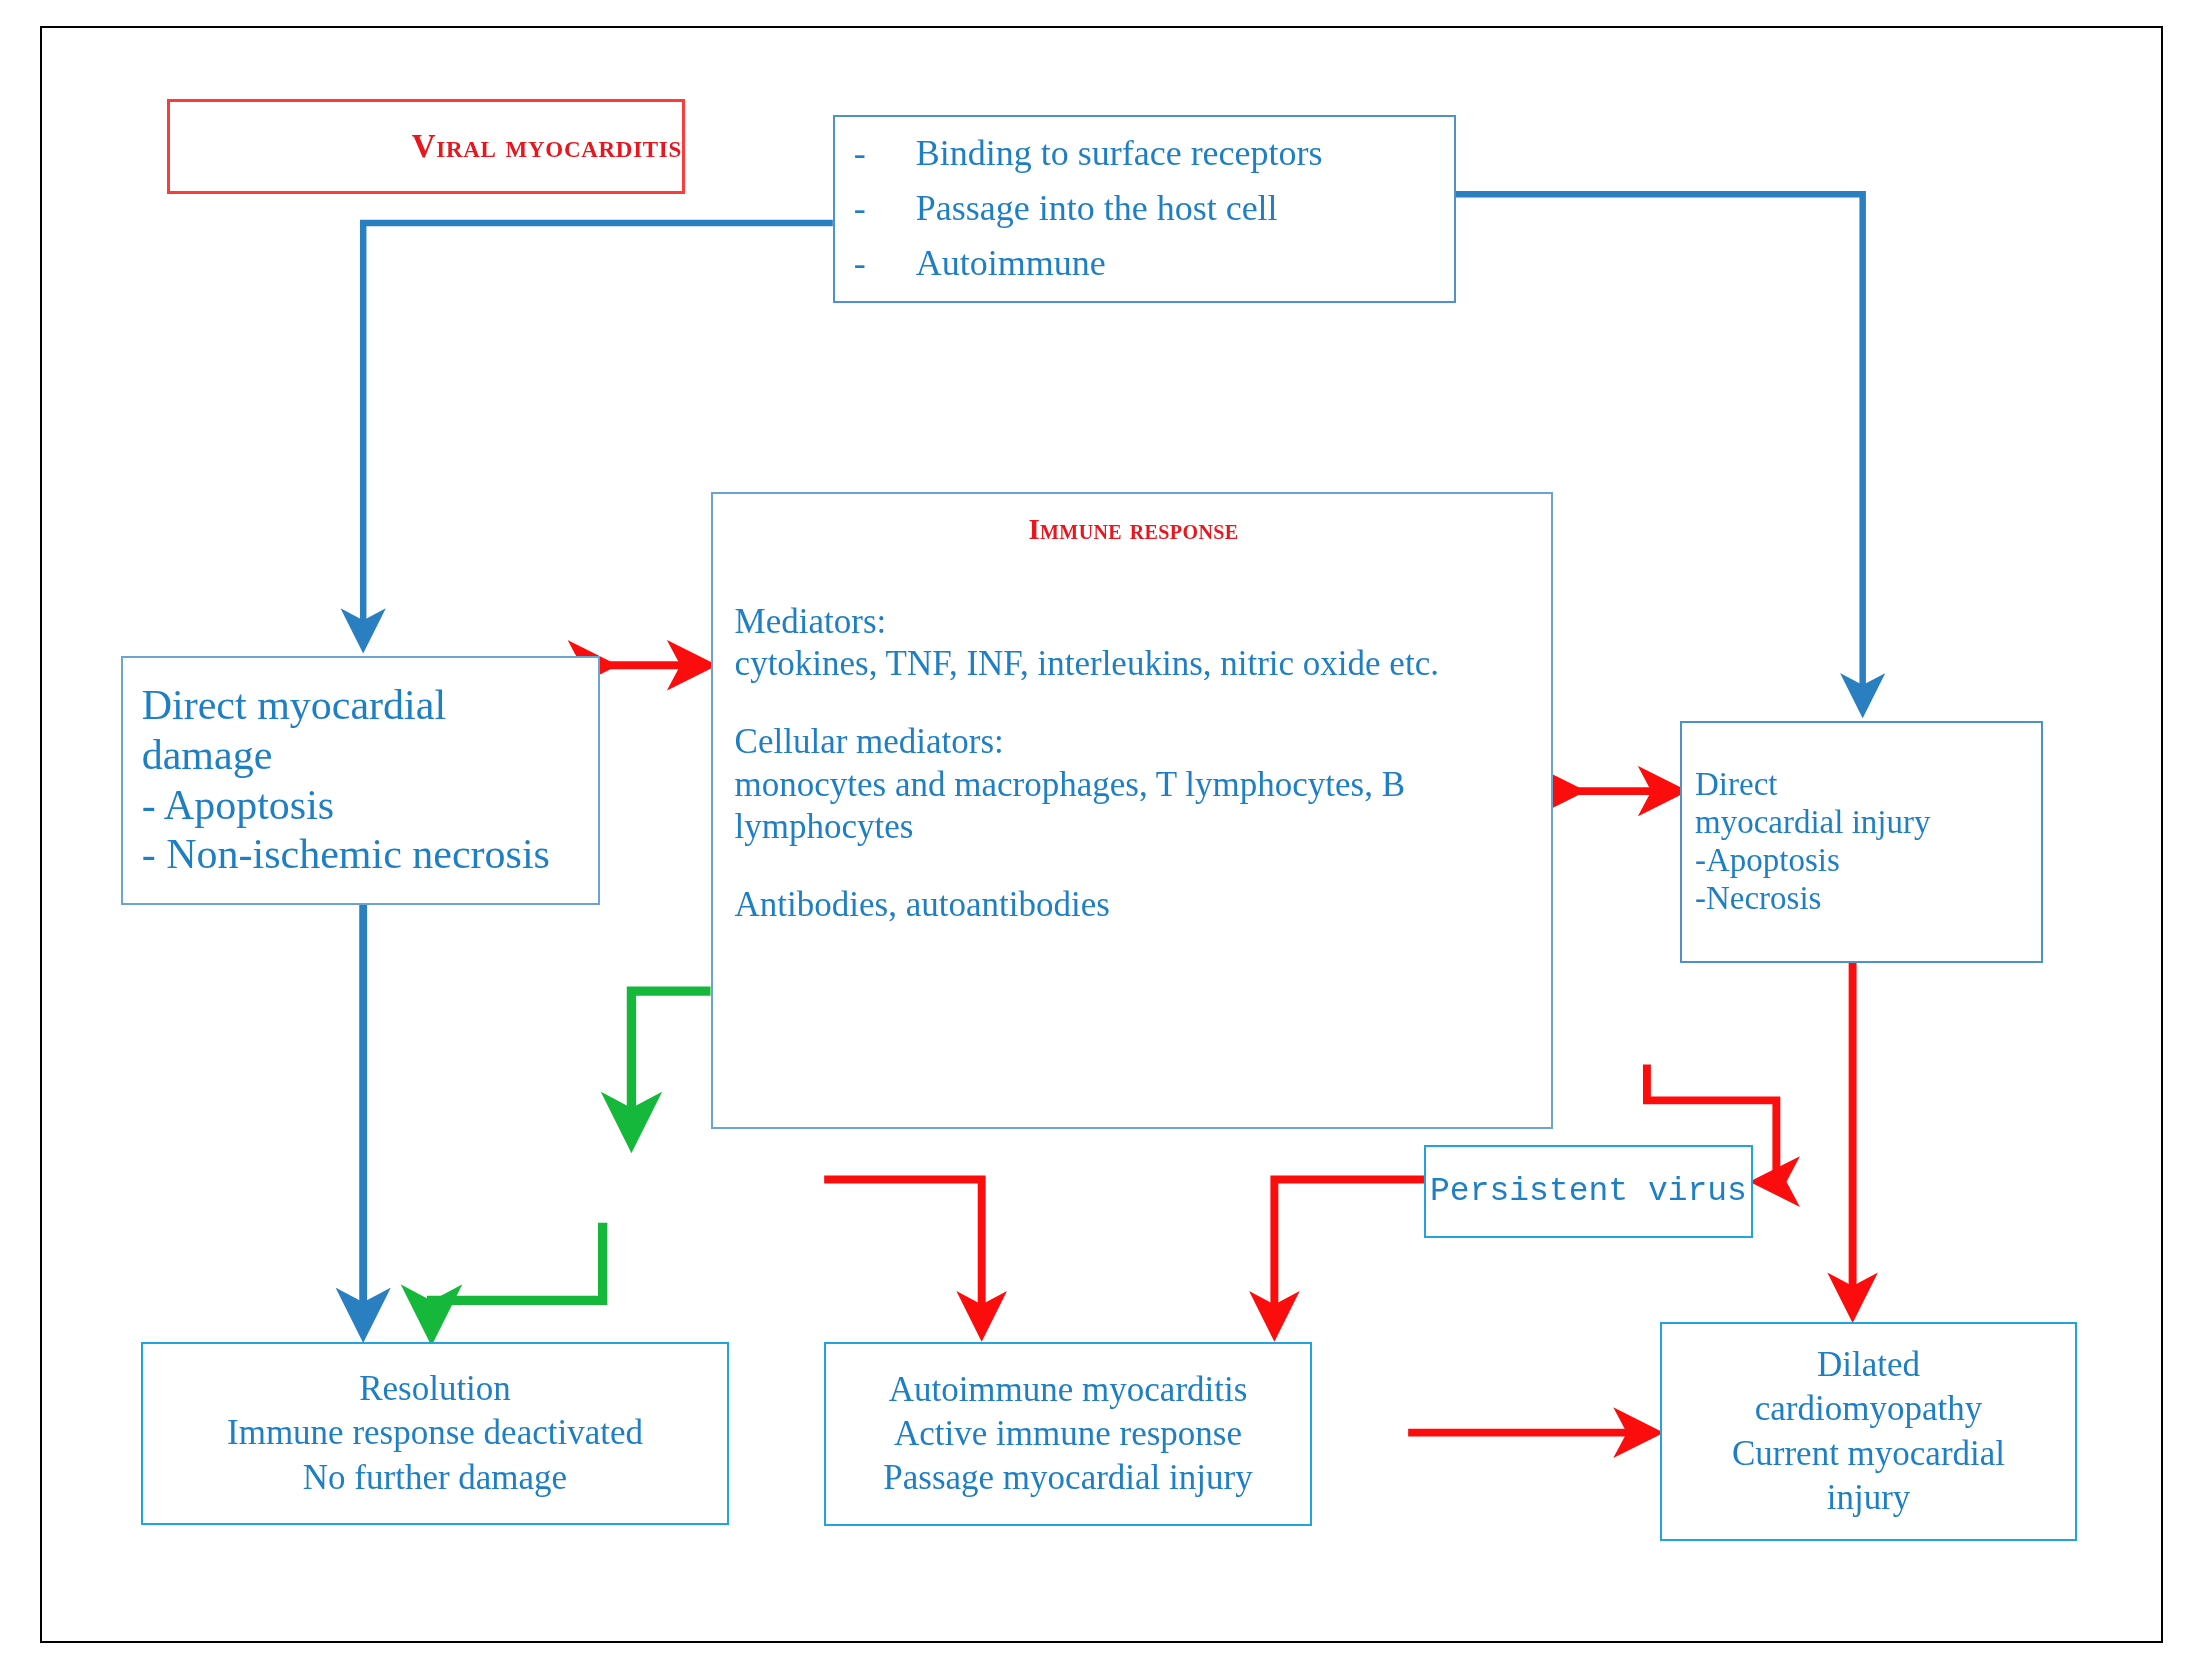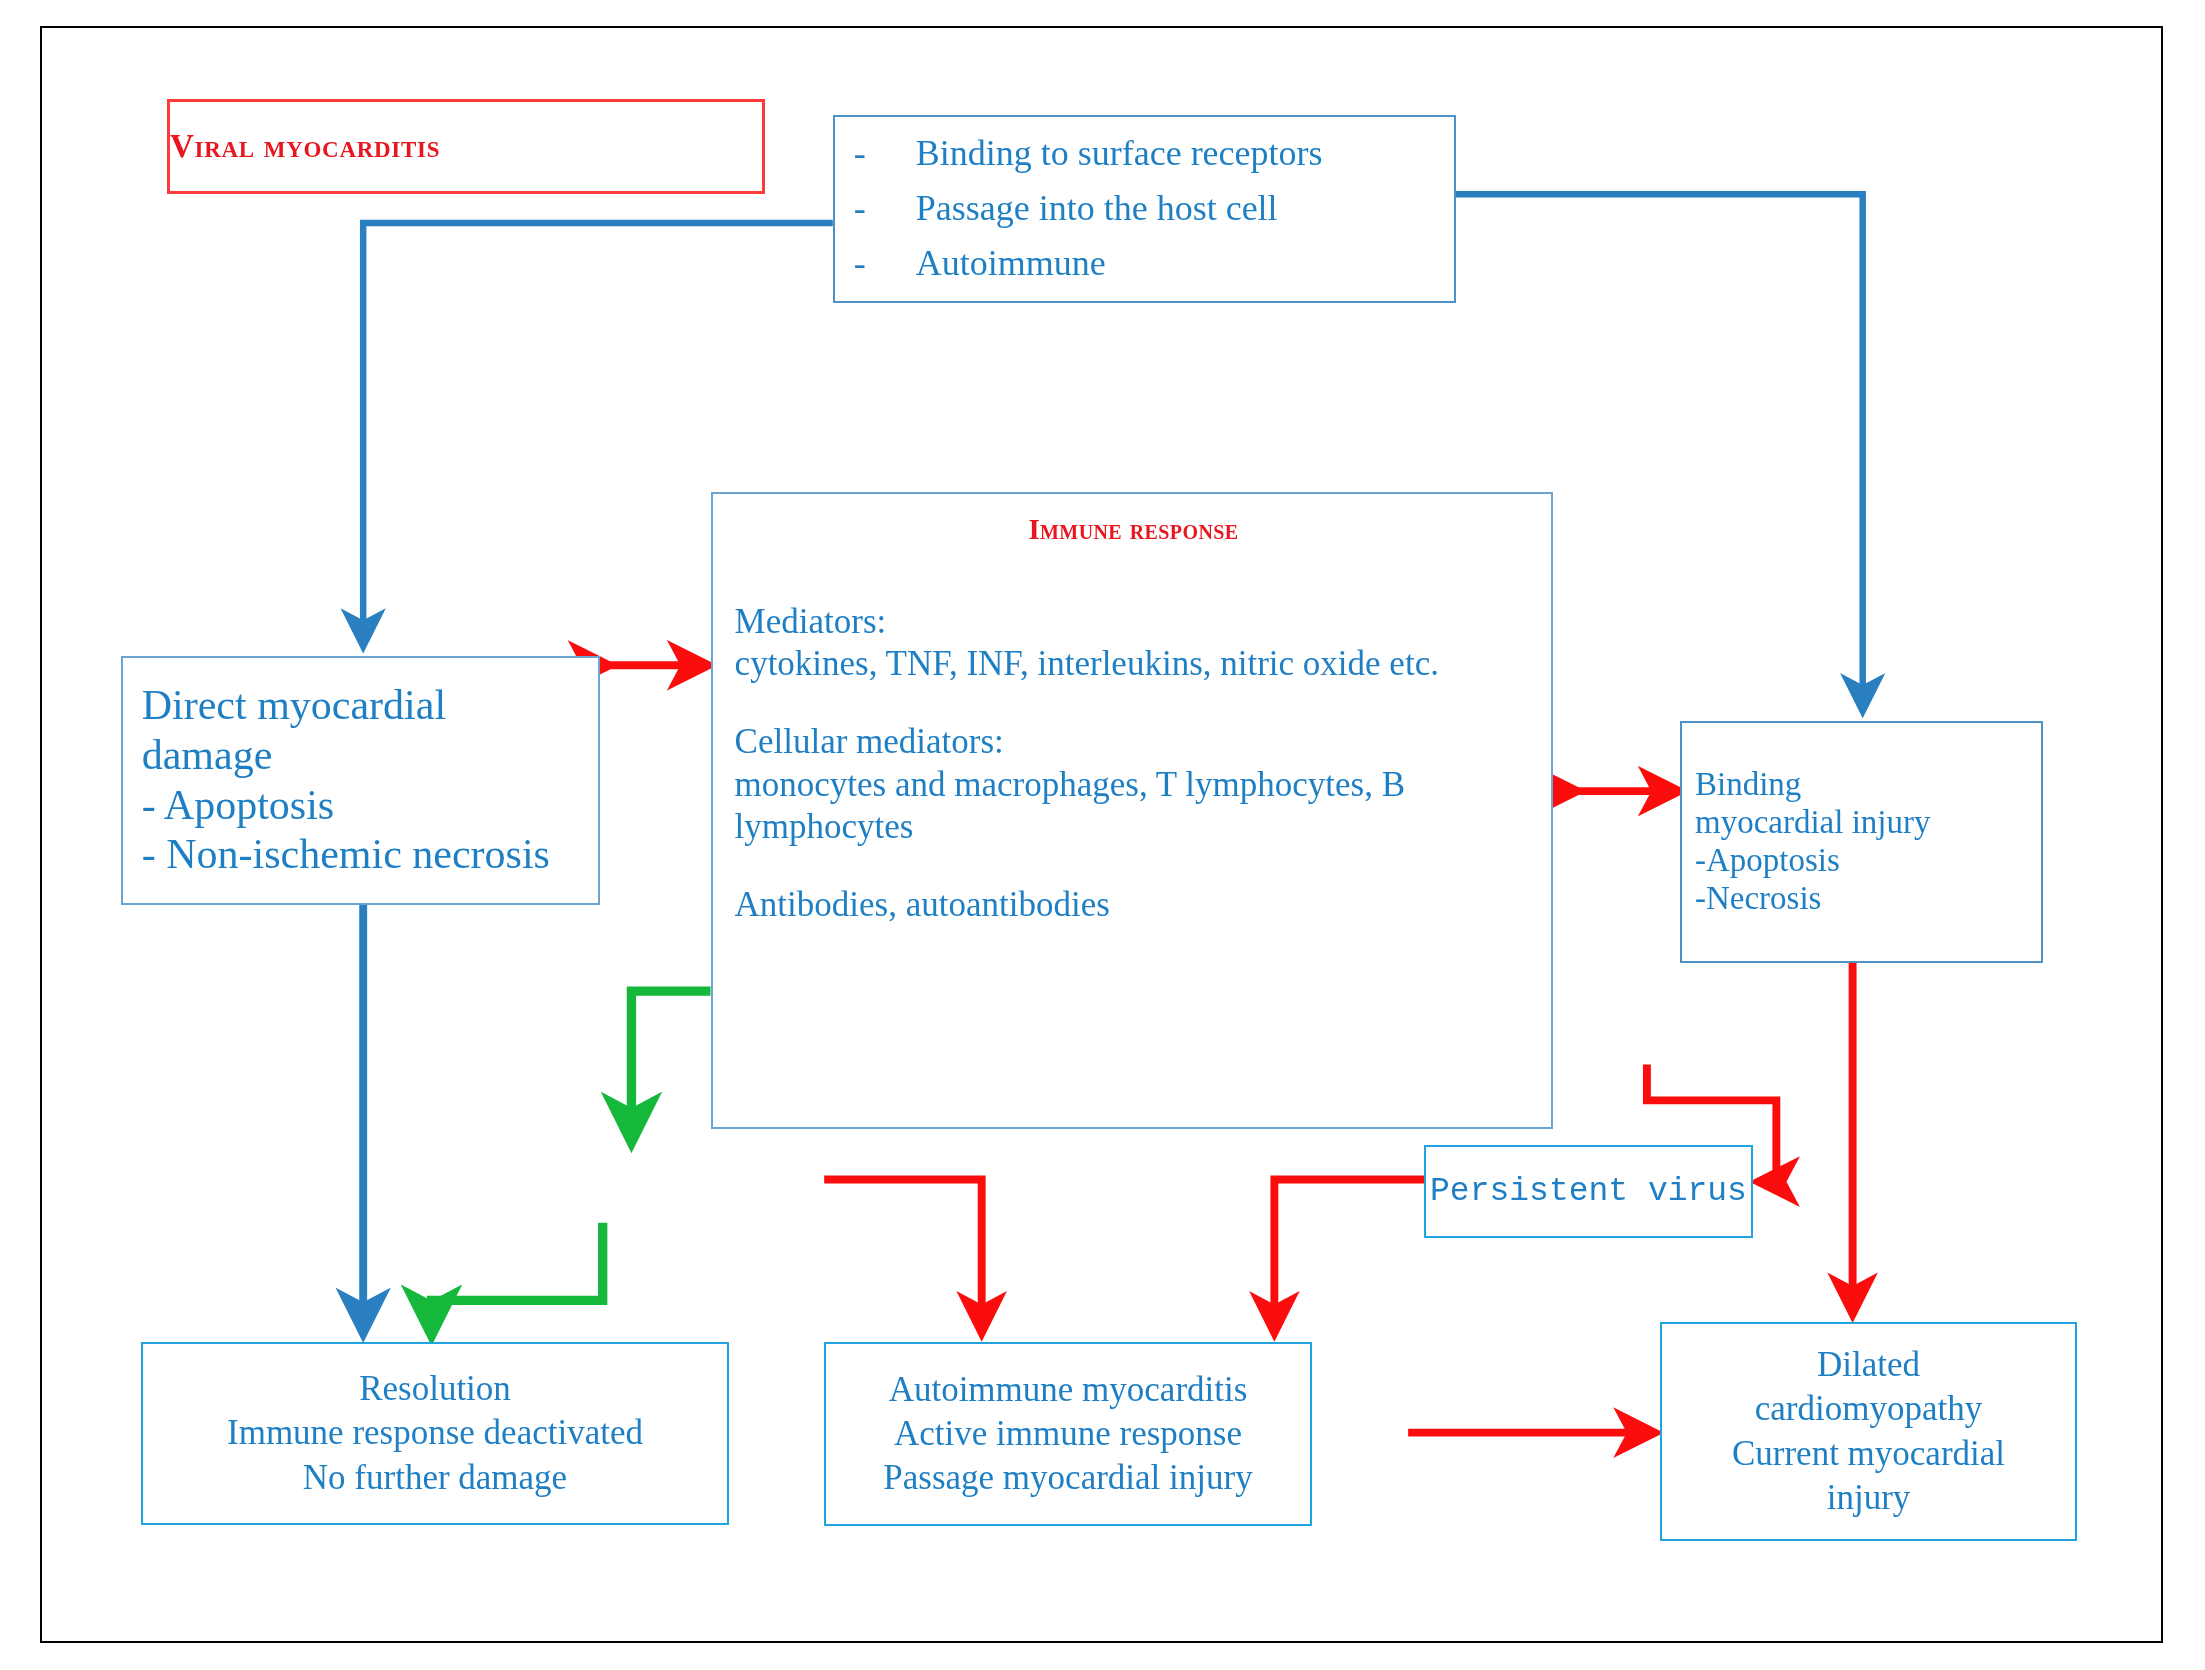--- a/index.html
+++ b/index.html
@@ -48,23 +48,23 @@
     color: #1f7fc4;
     display: flex;
     flex-direction: column;
     justify-content: center;
   }
 
   .node .line { white-space: pre; }
 
   
   #node-viral {
-    left: 167px; top: 99px; width: 598px; height: 95px;
+    left: 167px; top: 99px; width: 518px; height: 95px;
     border: 3.6px solid #fc3b3b;
-    align-items: flex-start;
+    align-items: flex-end;
     justify-content: center;
   }
   #node-viral .title {
     color: #e8161f;
     font-variant: small-caps;
     font-weight: bold;
     font-size: 33px;
     letter-spacing: 0.7px;
   }
 
@@ -245,21 +245,21 @@
   </div>
 
   <div class="node" id="node-damage">
     <div class="line">Direct myocardial</div>
     <div class="line">damage</div>
     <div class="line">- Apoptosis</div>
     <div class="line">- Non-ischemic necrosis</div>
   </div>
 
   <div class="node" id="node-injury">
-    <div class="line">Binding</div>
+    <div class="line">Direct</div>
     <div class="line">myocardial injury</div>
     <div class="line">-Apoptosis</div>
     <div class="line">-Necrosis</div>
   </div>
 
 
   <div class="node" id="node-persist">
     <div class="line">Persistent virus</div>
   </div>
 

